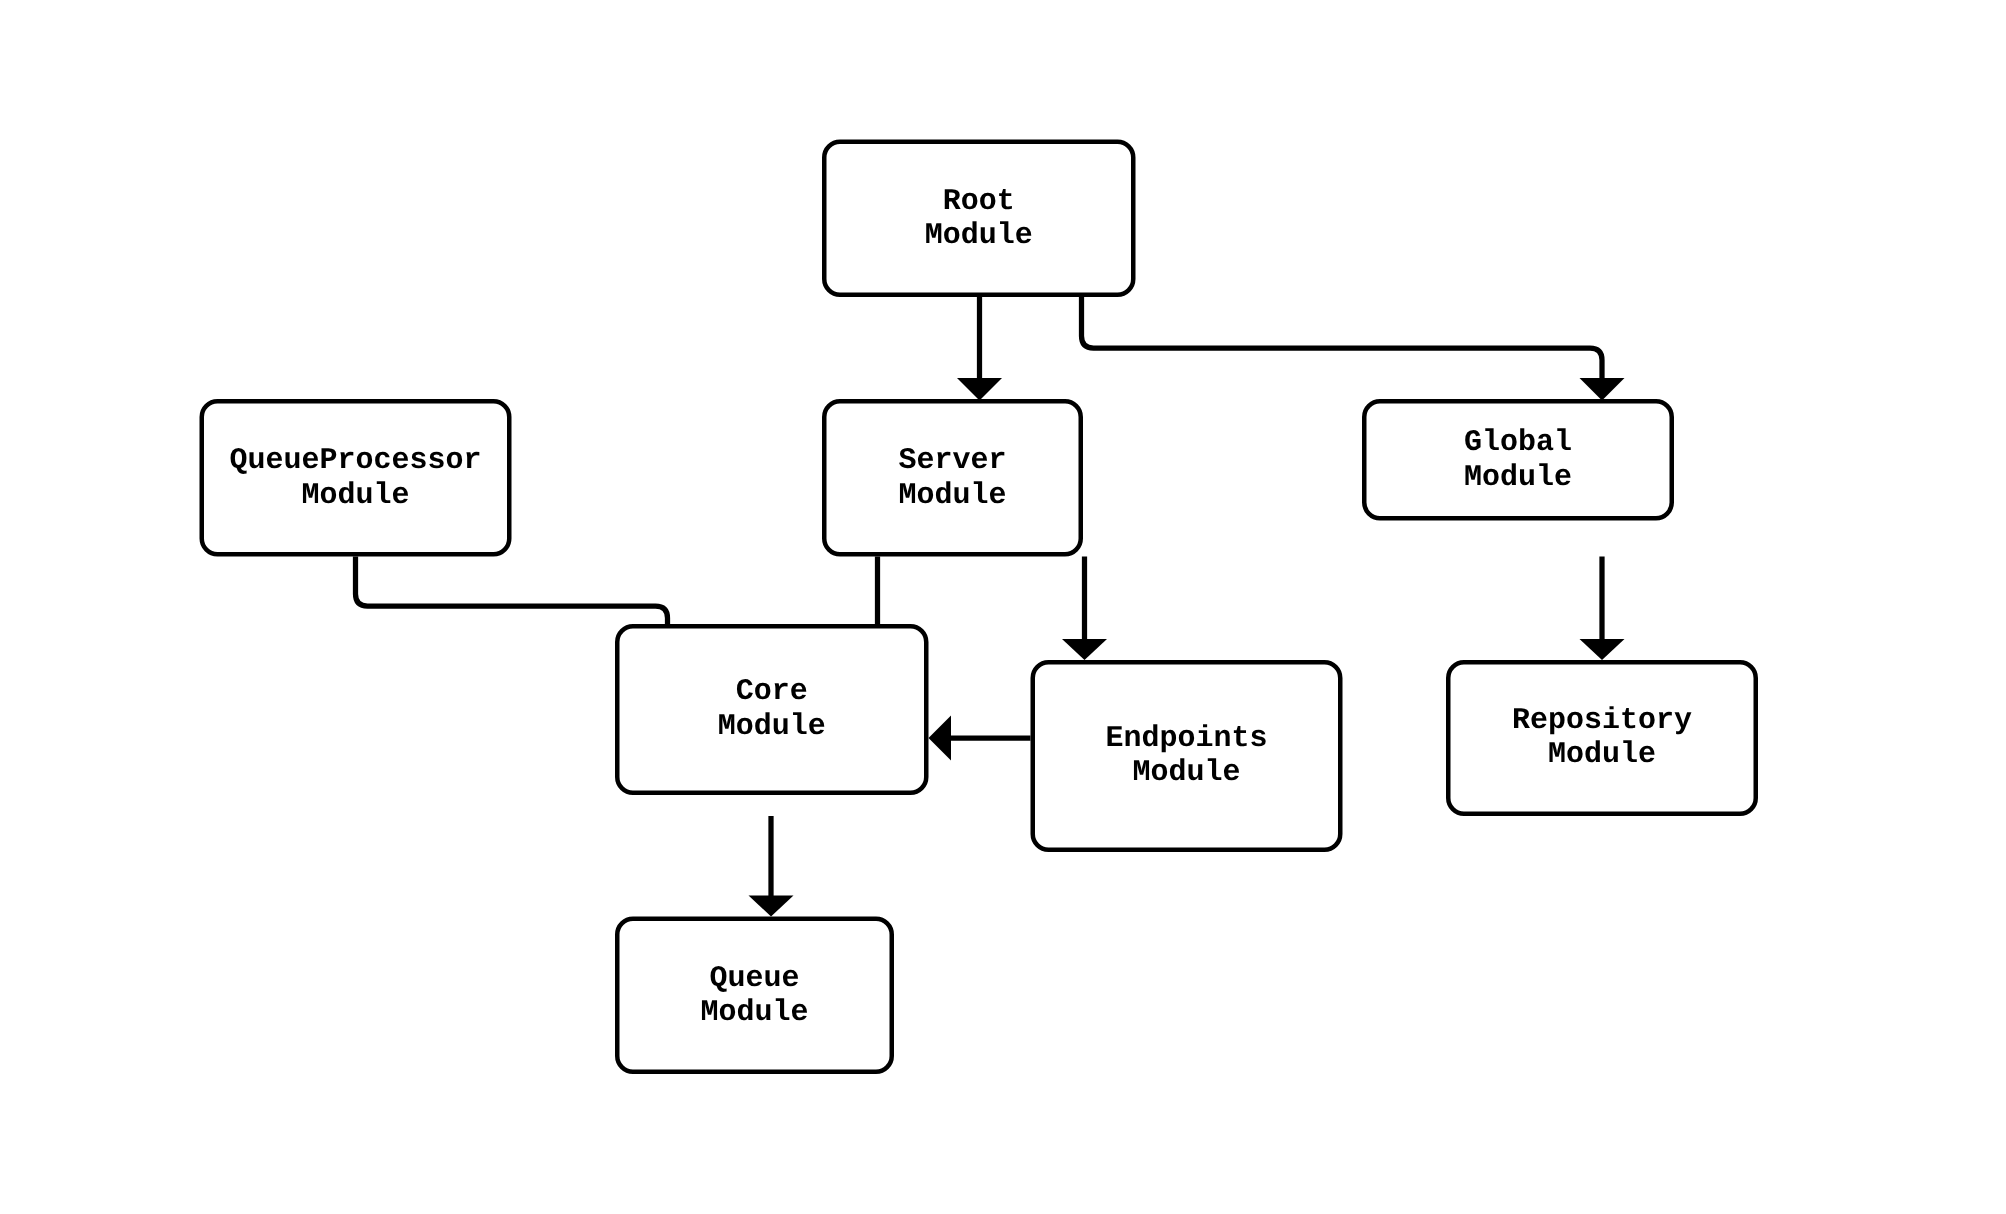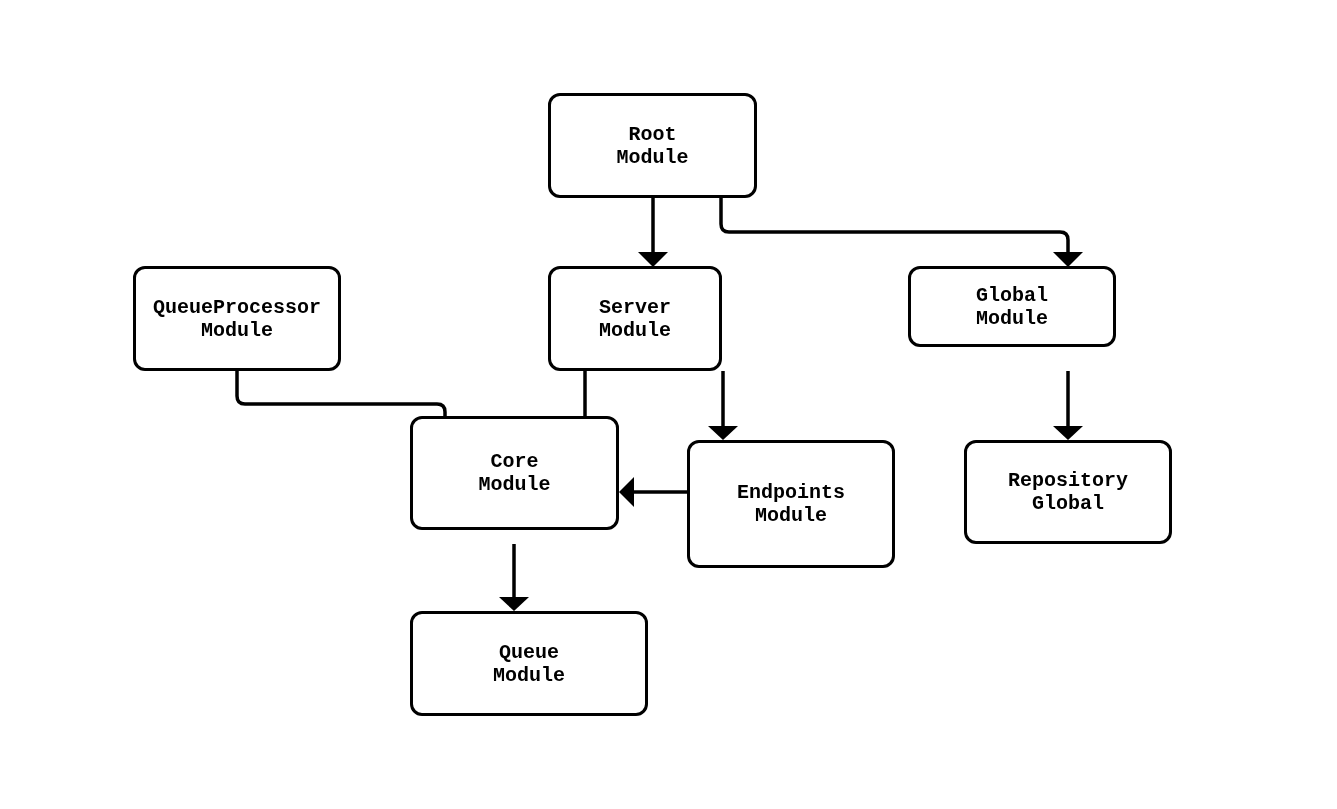--- a/index.html
+++ b/index.html
@@ -123,21 +123,21 @@
 Module</span>
   </div>
 
   <div class="node" style="left:687px; top:440px; width:208px; height:128px;">
     <span class="node-label">Endpoints
 Module</span>
   </div>
 
   <div class="node" style="left:964px; top:440px; width:208px; height:104px;">
     <span class="node-label">Repository
-Global</span>
+Module</span>
   </div>
 
-  <div class="node" style="left:410px; top:611px; width:238px; height:105px;">
+  <div class="node" style="left:410px; top:611px; width:186px; height:105px;">
     <span class="node-label">Queue
 Module</span>
   </div>
 
 </div>
 
 </body></html>

